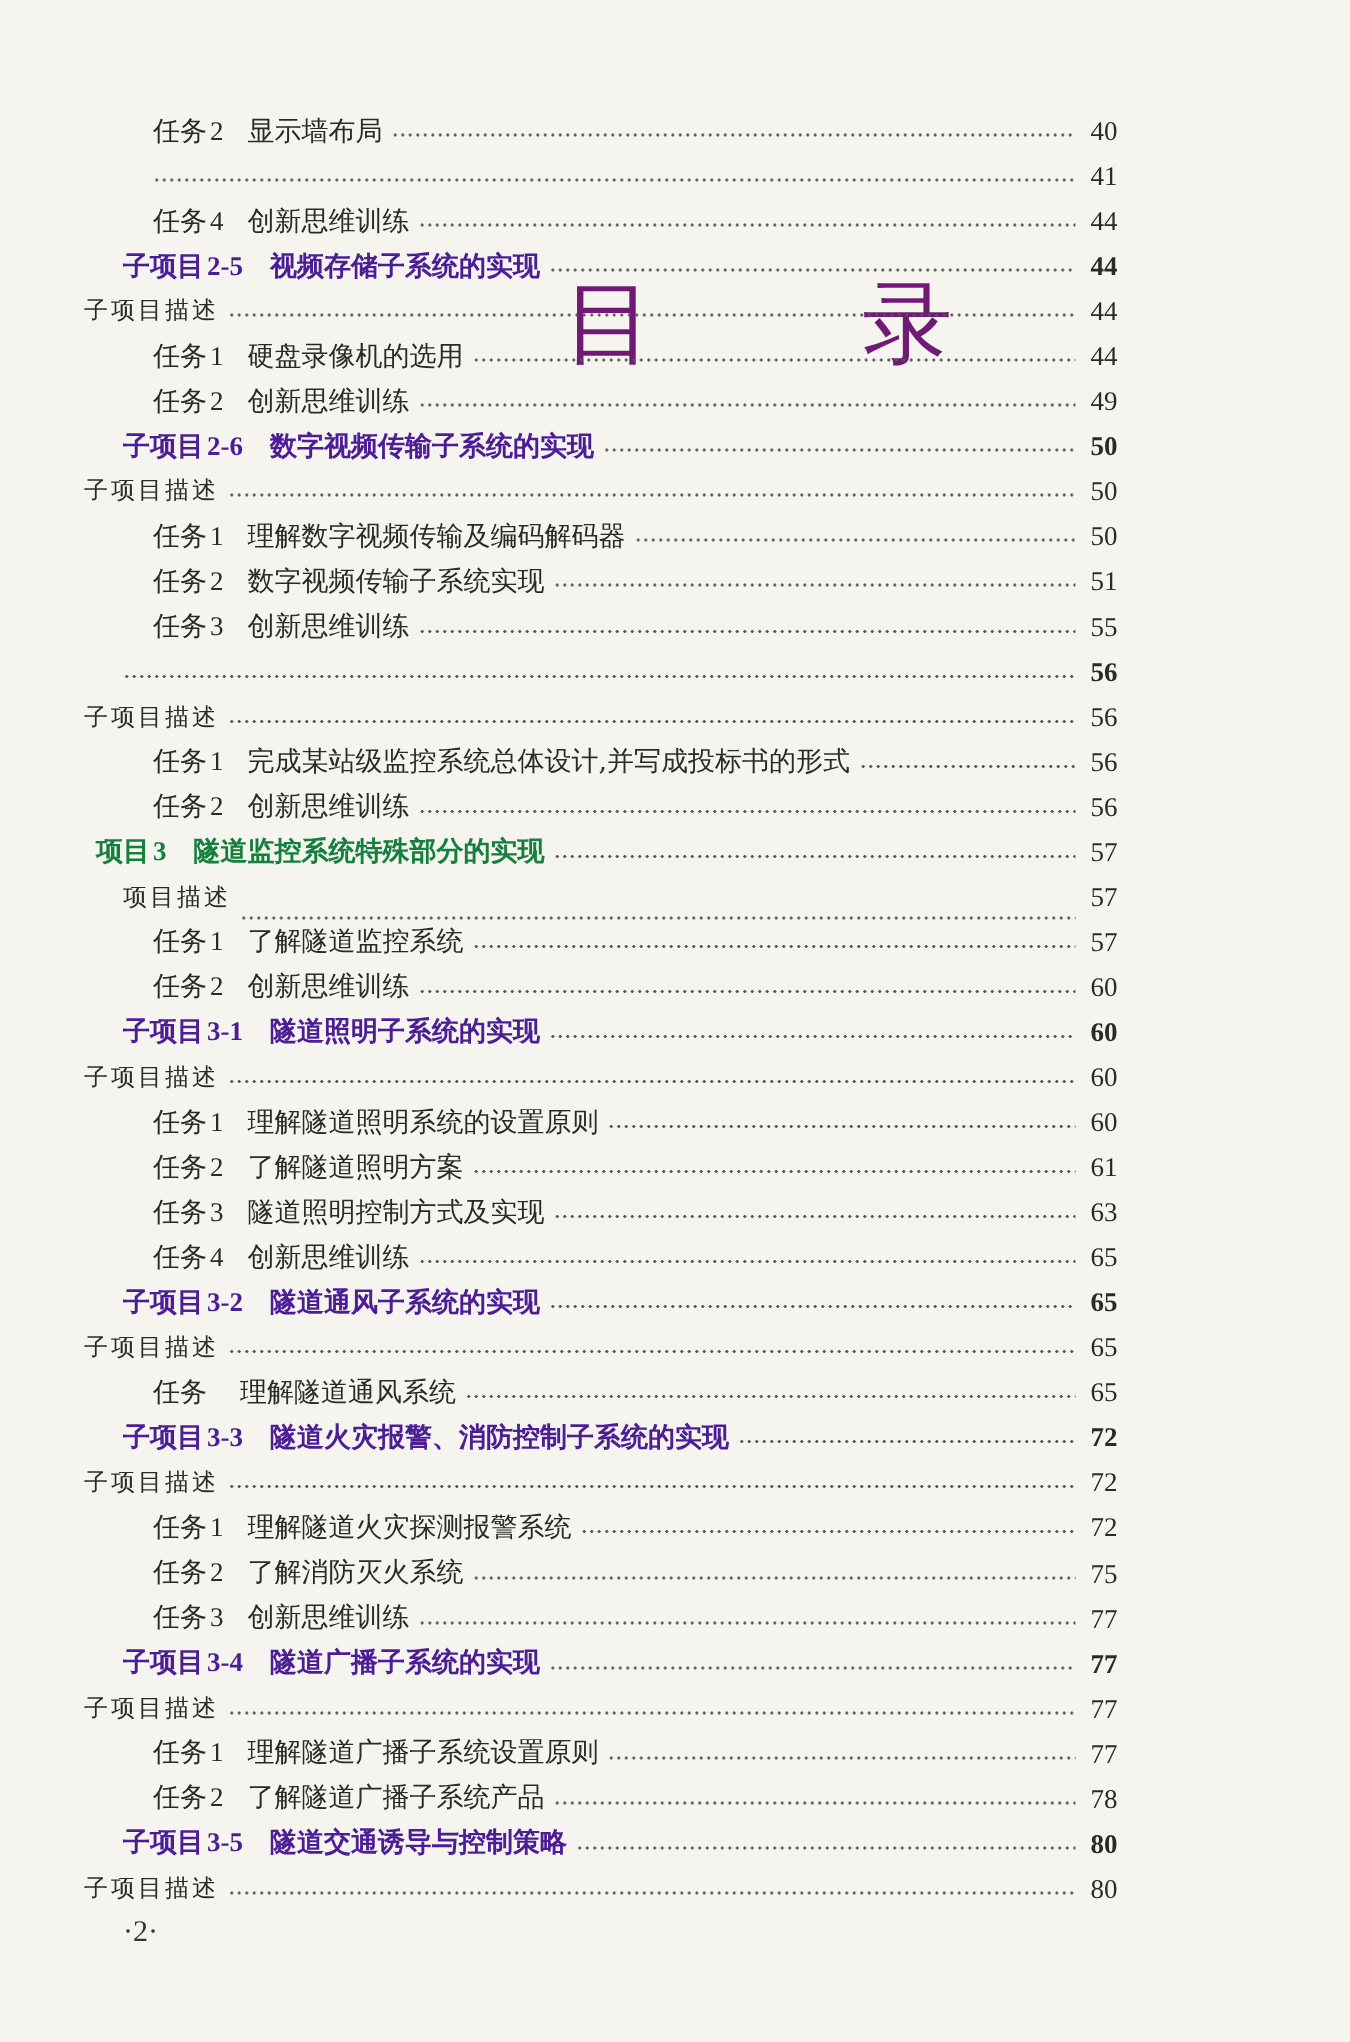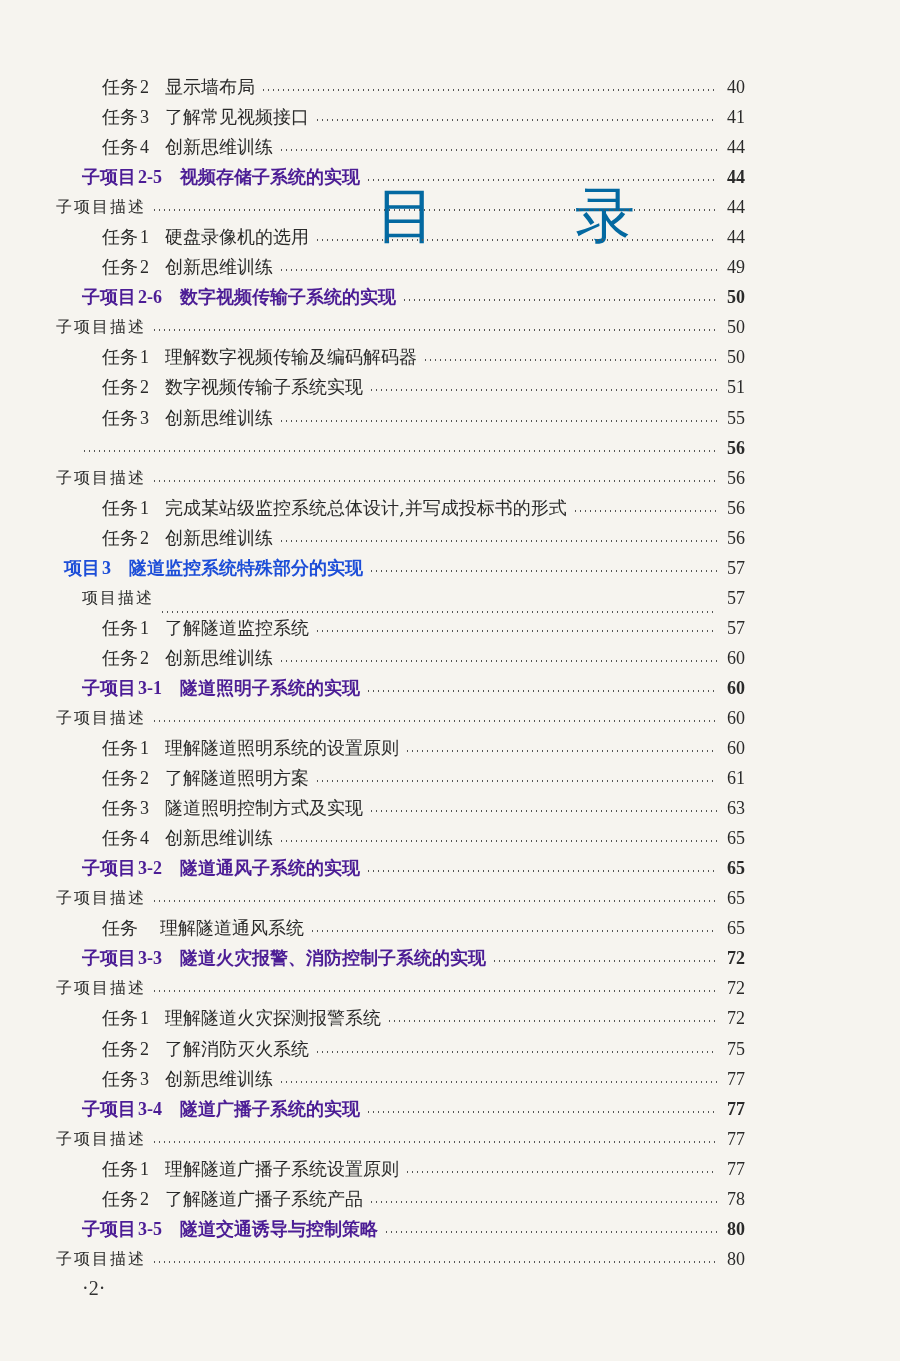--- a/index.html
+++ b/index.html
@@ -58,55 +58,54 @@
       font-size: 18px;
     }
     .row.task { padding-left: 102px; padding-right: 43px; }
     .row.task .num { margin-left: 2px; margin-right: 16px; font-family: "Liberation Serif", serif; }
     .row.subproject { padding-left: 82px; padding-right: 43px; font-weight: bold; }
     .row.subproject .label { font-weight: bold; color: #4c1d95; }
     .row.subproject .code { font-family: "Liberation Serif", serif; font-weight: bold; margin-right: 18px; margin-left: 2px; }
     .row.desc { padding-left: 56px; padding-right: 43px; }
     .row.desc .label { font-size: 16px; letter-spacing: 2px; }
     .row.project { padding-left: 64px; padding-right: 43px; }
-    .row.project .label { font-weight: bold; color: #1d4ed8; }
+    .row.project .label { font-weight: bold; color: #15803d; }
     .row.project .code { font-family: "Liberation Serif", serif; font-weight: bold; margin-left: 2px; margin-right: 18px; }
     .row.project-desc { padding-left: 82px; padding-right: 43px; align-items: flex-end; }
     .row.project-desc .label { font-size: 16px; letter-spacing: 2px; }
     .footer {
       position: absolute;
       left: 82px;
       top: 1277px;
       font-family: "Liberation Serif", serif;
       font-size: 20px;
       color: #333;
     }
     .ghost {
       position: absolute;
-      color: #0369a1;
+      color: #701a75;
       font-size: 60px;
       top: 176px;
       left: 376px;
       letter-spacing: 60px;
       pointer-events: none;
     }
   </style>
 </head>
 <body>
 
 <div class="page">
   <div class="ghost">目 录</div>
   <div class="toc" id="toc">
       <div class="row task">
         <span class="label"><span class="prefix">任务</span><span class="num">2</span><span class="title">显示墙布局</span></span>
         <span class="leader"></span>
         <span class="page-num">40</span>
       </div>
       <div class="row task">
-        <span class="label"><span class="prefix">任务</span><span class="num">3</span><span class="title">了解常见视频接口</span></span>
         <span class="leader"></span>
         <span class="page-num">41</span>
       </div>
       <div class="row task">
         <span class="label"><span class="prefix">任务</span><span class="num">4</span><span class="title">创新思维训练</span></span>
         <span class="leader"></span>
         <span class="page-num">44</span>
       </div>
       <div class="row subproject">
         <span class="label"><span class="prefix">子项目</span><span class="code">2-5</span><span class="title">视频存储子系统的实现</span></span>

